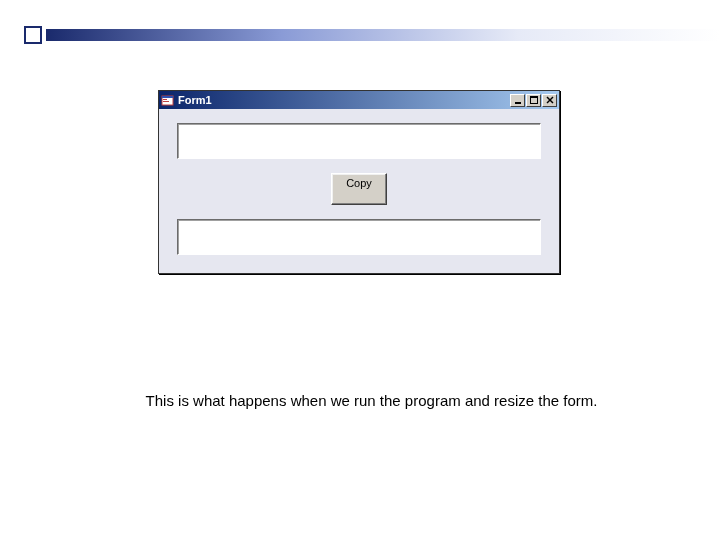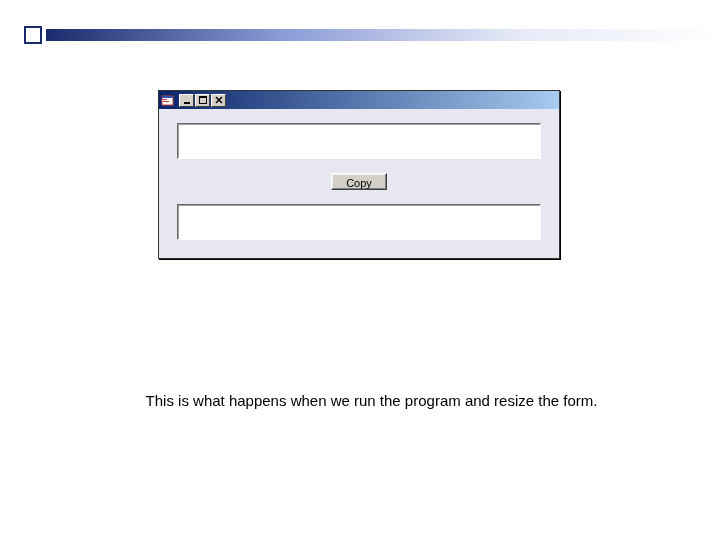--- a/index.html
+++ b/index.html
@@ -104,21 +104,21 @@
     border-bottom: 1px solid #fff;
     box-shadow: inset 1px 1px 0 #a0a0a0;
   }
   .button-row {
     display: flex;
     justify-content: center;
     margin: 14px 0;
   }
   .win-button {
     min-width: 56px;
-    height: 17px;
+    height: 32px;
     background: #d4d0c8;
     border-top: 1px solid #fff;
     border-left: 1px solid #fff;
     border-right: 1px solid #404040;
     border-bottom: 1px solid #404040;
     box-shadow: inset -1px -1px 0 #808080, inset 1px 1px 0 #f0f0f0;
     font-size: 11px;
     line-height: 18px;
     text-align: center;
     color: #000;
@@ -135,20 +135,21 @@
 <div class="window">
   <div class="titlebar">
     <span class="sys-icon">
       <svg width="13" height="13" viewBox="0 0 13 13">
         <rect x="1" y="2" width="11" height="9" fill="#fff" stroke="#c04040" stroke-width="1"></rect>
         <rect x="1" y="2" width="11" height="2" fill="#3050b0"></rect>
         <rect x="2" y="5" width="4" height="1" fill="#c04040"></rect>
         <rect x="2" y="7" width="6" height="1" fill="#c04040"></rect>
       </svg>
     </span>
+    <span class="title-text">Form1</span>
     <div class="controls">
       <div class="ctrl-btn">
         <svg width="8" height="8" viewBox="0 0 8 8">
             <rect x="1" y="6" width="6" height="2" fill="#000"></rect>
           </svg>
       </div>
       <div class="ctrl-btn">
         <svg width="8" height="8" viewBox="0 0 8 8">
             <rect x="0.5" y="0.5" width="7" height="7" fill="none" stroke="#000" stroke-width="1"></rect>
             <rect x="0" y="0" width="8" height="2" fill="#000"></rect>

